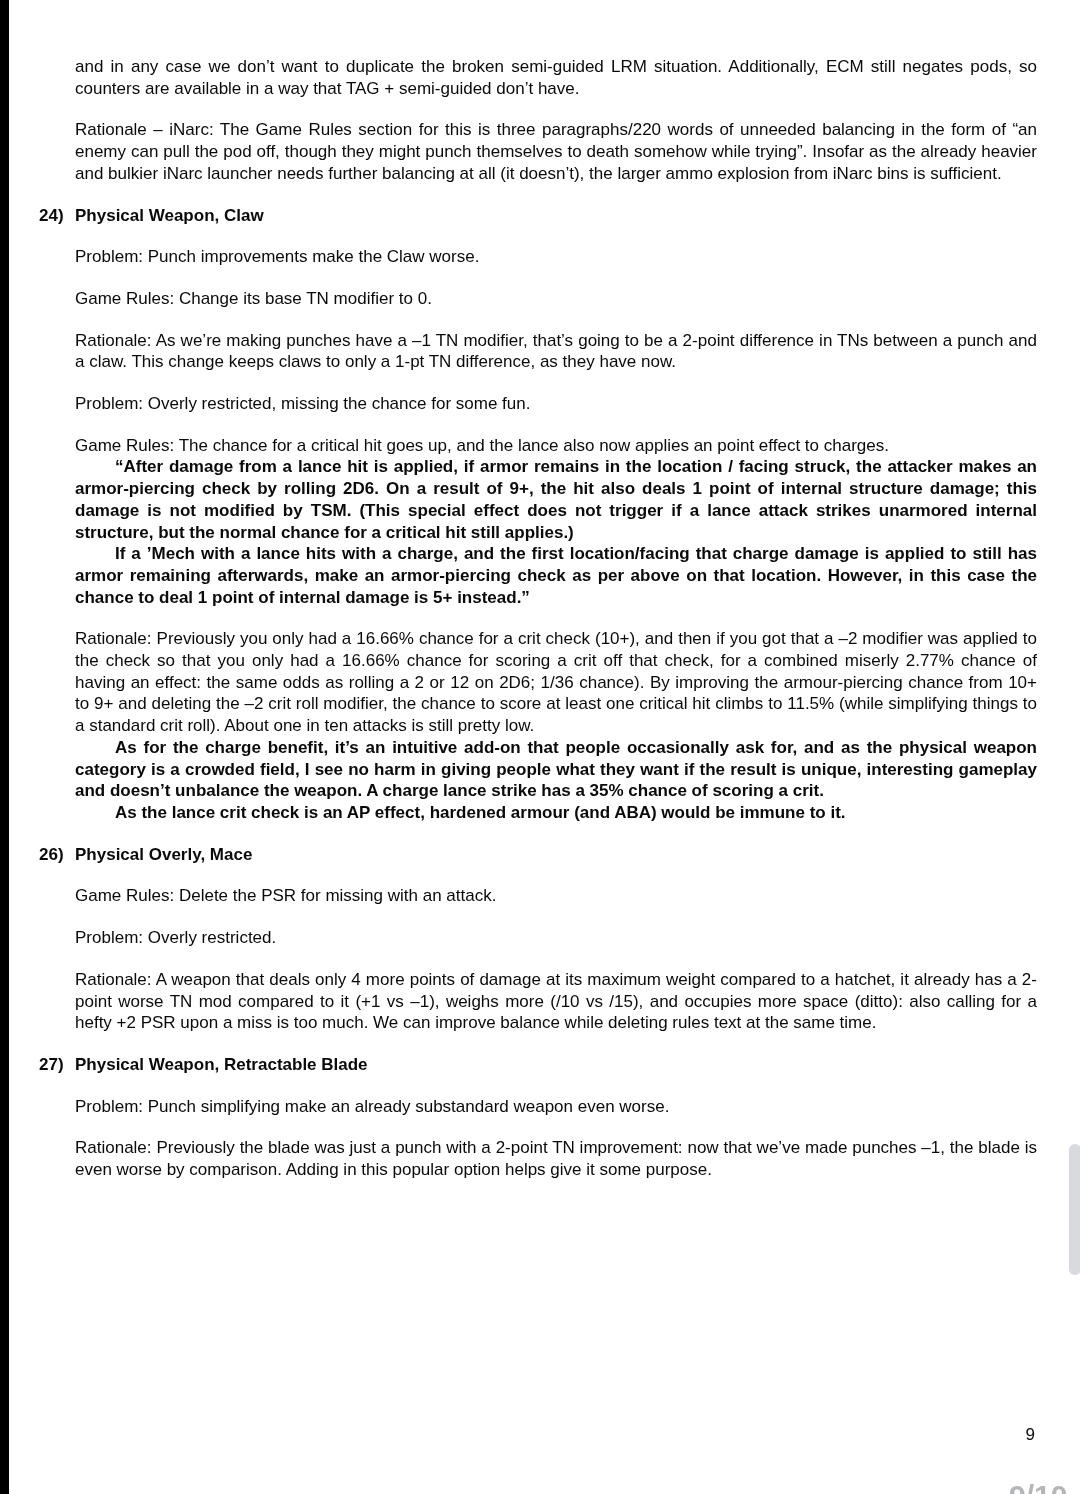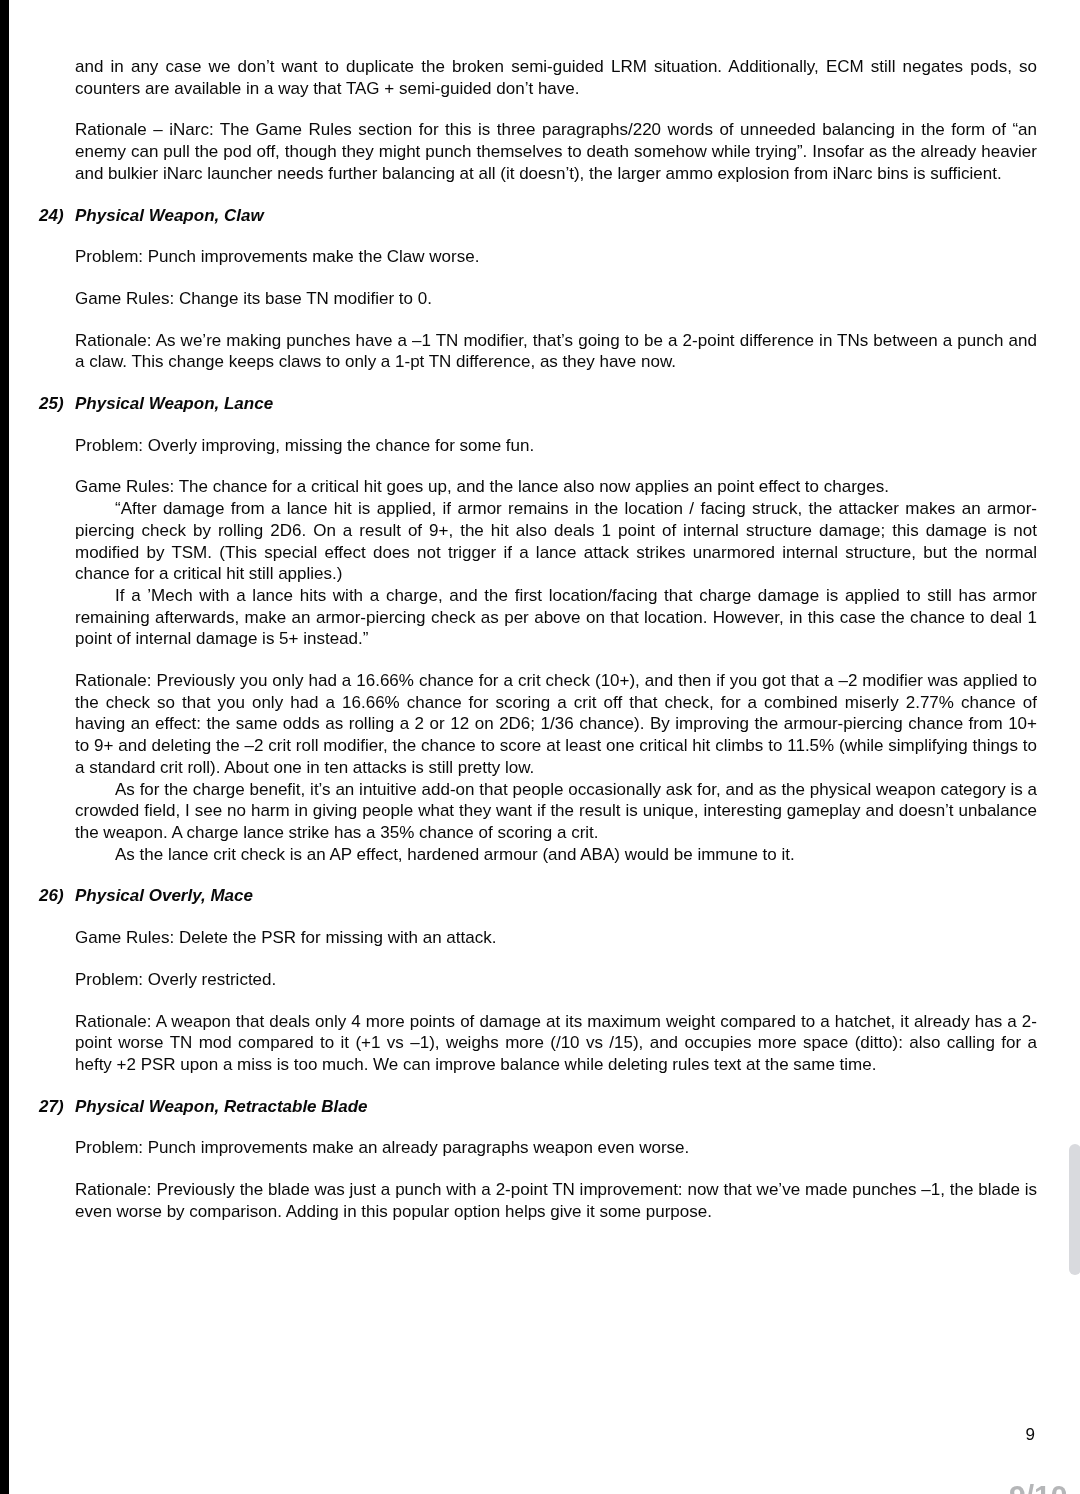--- a/index.html
+++ b/index.html
@@ -30,26 +30,25 @@
     left: 0;
     top: 0;
     right: 0;
     padding: 56px 75px 0 75px;
     box-sizing: border-box;
     font-size: 17px;
     line-height: 21.7px;
   }
   .block { margin: 0 0 20px 0; }
   .para { text-align: justify; }
-  .para.cont { text-indent: 40px; }
+  .para.cont { text-indent: 40px; font-weight: bold; }
   .lbl { font-weight: normal; }
   .heading {
     font-weight: bold;
     position: relative;
-    font-style: italic;
   }
   .heading .num {
     position: absolute;
     left: -36px;
   }
   .page-number {
     position: absolute;
     top: 1424px;
     right: 77px;
     font-size: 17px;
@@ -90,23 +89,22 @@
       <div class="block heading"><span class="num">24)</span><span>Physical Weapon, Claw</span></div>
       <div class="block">
         <div class="para"><span class="lbl">Problem:</span> <span>Punch improvements make the Claw worse.</span></div>
       </div>
       <div class="block">
         <div class="para"><span class="lbl">Game Rules:</span> <span>Change its base TN modifier to 0.</span></div>
       </div>
       <div class="block">
         <div class="para"><span class="lbl">Rationale:</span> <span>As we’re making punches have a –1 TN modifier, that’s going to be a 2-point difference in TNs between a punch and a claw.  This change keeps claws to only a 1-pt TN difference, as they have now.</span></div>
       </div>
-      <div class="block heading"><span class="num">25)</span><span>Physical Weapon, Lance</span></div>
       <div class="block">
-        <div class="para"><span class="lbl">Problem:</span> <span>Overly improving, missing the chance for some fun.</span></div>
+        <div class="para"><span class="lbl">Problem:</span> <span>Overly restricted, missing the chance for some fun.</span></div>
       </div>
       <div class="block">
         <div class="para"><span class="lbl">Game Rules:</span> <span>The chance for a critical hit goes up, and the lance also now applies an point effect to charges.</span></div>
         <div class="para cont">“After damage from a lance hit is applied, if armor remains in the location / facing struck, the attacker makes an armor-piercing check by rolling 2D6. On a result of 9+, the hit also deals 1 point of internal structure damage; this damage is not modified by TSM. (This special effect does not trigger if a lance attack strikes unarmored internal structure, but the normal chance for a critical hit still applies.)</div>
         <div class="para cont">If a ’Mech with a lance hits with a charge, and the first location/facing that charge damage is applied to still has armor remaining afterwards, make an armor-piercing check as per above on that location. However, in this case the chance to deal 1 point of internal damage is 5+ instead.”</div>
       </div>
       <div class="block">
         <div class="para"><span class="lbl">Rationale:</span> <span>Previously you only had a 16.66% chance for a crit check (10+), and then if you got that a –2 modifier was applied to the check so that you only had a 16.66% chance for scoring a crit off that check, for a combined miserly 2.77% chance of having an effect: the same odds as rolling a 2 or 12 on 2D6; 1/36 chance).  By improving the armour-piercing chance from 10+ to 9+ and deleting the –2 crit roll modifier, the chance to score at least one critical hit climbs to 11.5% (while simplifying things to a standard crit roll).  About one in ten attacks is still pretty low.</span></div>
         <div class="para cont">As for the charge benefit, it’s an intuitive add-on that people occasionally ask for, and as the physical weapon category is a crowded field, I see no harm in giving people what they want if the result is unique, interesting gameplay and doesn’t unbalance the weapon.  A charge lance strike has a 35% chance of scoring a crit.</div>
         <div class="para cont">As the lance crit check is an AP effect, hardened armour (and ABA) would be immune to it.</div>
@@ -116,21 +114,21 @@
         <div class="para"><span class="lbl">Game Rules:</span> <span>Delete the PSR for missing with an attack.</span></div>
       </div>
       <div class="block">
         <div class="para"><span class="lbl">Problem:</span> <span>Overly restricted.</span></div>
       </div>
       <div class="block">
         <div class="para"><span class="lbl">Rationale:</span> <span>A weapon that deals only 4 more points of damage at its maximum weight compared to a hatchet, it already has a 2-point worse TN mod compared to it (+1 vs –1), weighs more (/10 vs /15), and occupies more space (ditto): also calling for a hefty +2 PSR upon a miss is too much.  We can improve balance while deleting rules text at the same time.</span></div>
       </div>
       <div class="block heading"><span class="num">27)</span><span>Physical Weapon, Retractable Blade</span></div>
       <div class="block">
-        <div class="para"><span class="lbl">Problem:</span> <span>Punch improvements make an already paragraphs weapon even worse.</span></div>
+        <div class="para"><span class="lbl">Problem:</span> <span>Punch simplifying make an already substandard weapon even worse.</span></div>
       </div>
       <div class="block">
         <div class="para"><span class="lbl">Rationale:</span> <span>Previously the blade was just a punch with a 2-point TN improvement: now that we’ve made punches –1, the blade is even worse by comparison.  Adding in this popular option helps give it some purpose.</span></div>
       </div>
     </div>
   <div class="page-number">9</div>
   <div class="page-indicator">9/10</div>
   <div class="scroll-thumb"></div>
 </div>
 

